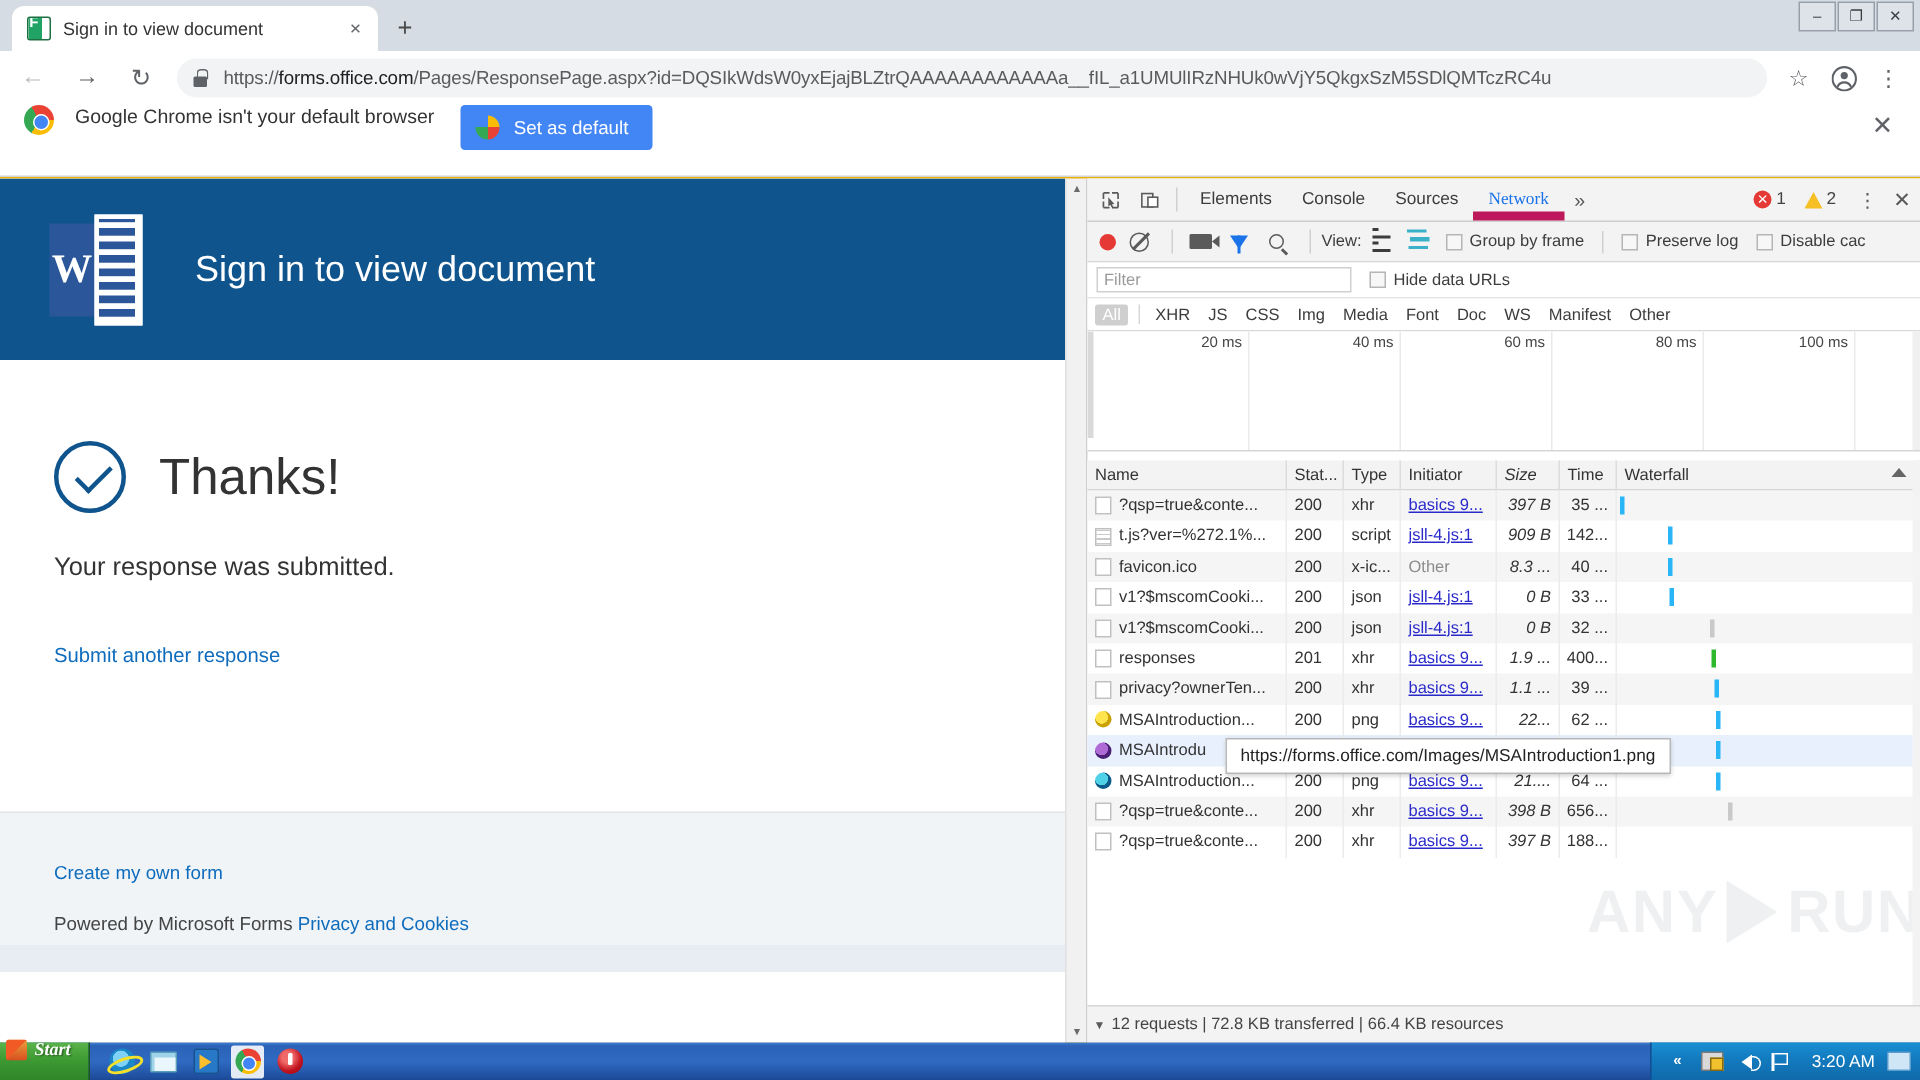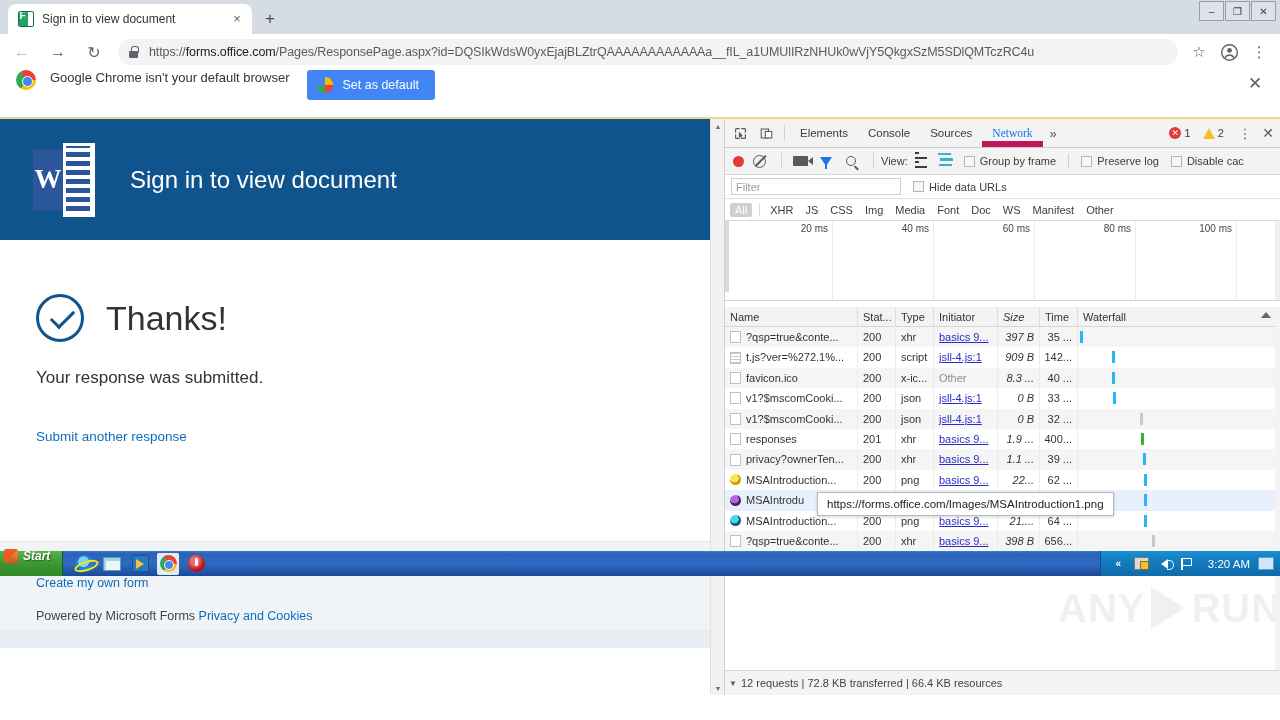--- a/index.html
+++ b/index.html
@@ -3,21 +3,21 @@
 <meta charset="utf-8">
 <style>
   * { box-sizing: border-box; }
   html, body {
     margin: 0; padding: 0;
     width: 1280px; height: 720px;
     overflow: hidden;
     font-family: "Liberation Sans", sans-serif;
     background: #ffffff;
   }
-  #screen { position: relative; width: 1280px; height: 576px; background: #fde047; border-radius: 15px; }
+  #screen { position: relative; width: 1280px; height: 720px; background: #eab308; border-radius: 15px; }
 
   
   .chrome-tabstrip {
     position: absolute; left: 0; top: 0; width: 1280px; height: 34px;
     background: #d6dce3;
   }
   .tab {
     position: absolute; left: 8px; top: 4px; width: 244px; height: 30px;
     background: #fff; border-radius: 8px 8px 0 0;
     display: flex; align-items: center; padding: 0 6px;
@@ -429,21 +429,21 @@
 
   
   .taskbar {
     position: absolute; left: 0; bottom: 0; width: 1280px; height: 25px;
     background: linear-gradient(to bottom, #3f7fd4 0%, #2b62b8 9%, #2f6ac2 50%, #1f4f9f 92%, #1b4894 100%);
     display: flex; align-items: center;
   }
   .start-btn {
     height: 25px; display: flex; align-items: center; padding: 0 12px 16px 4px;
     background: linear-gradient(to bottom, #5ab34a 0%, #3e9a33 45%, #2f8628 100%);
-    border-right: 1px solid #1d5c17; cursor: pointer;
+    border-right: 1px solid #1d5c17; cursor: pointer; font-family: Liberation Serif, serif;
   }
   .start-flag {
     width: 14px; height: 14px; margin-right: 5px; flex: 0 0 14px;
     background:
       linear-gradient(to bottom right, #f15a24 0 50%, transparent 50%),
       linear-gradient(to bottom, #e8a33d, #d94e1f);
     border-radius: 2px;
   }
   .start-label {
     color: #fff; font-size: 12px; font-weight: bold; font-style: italic;

